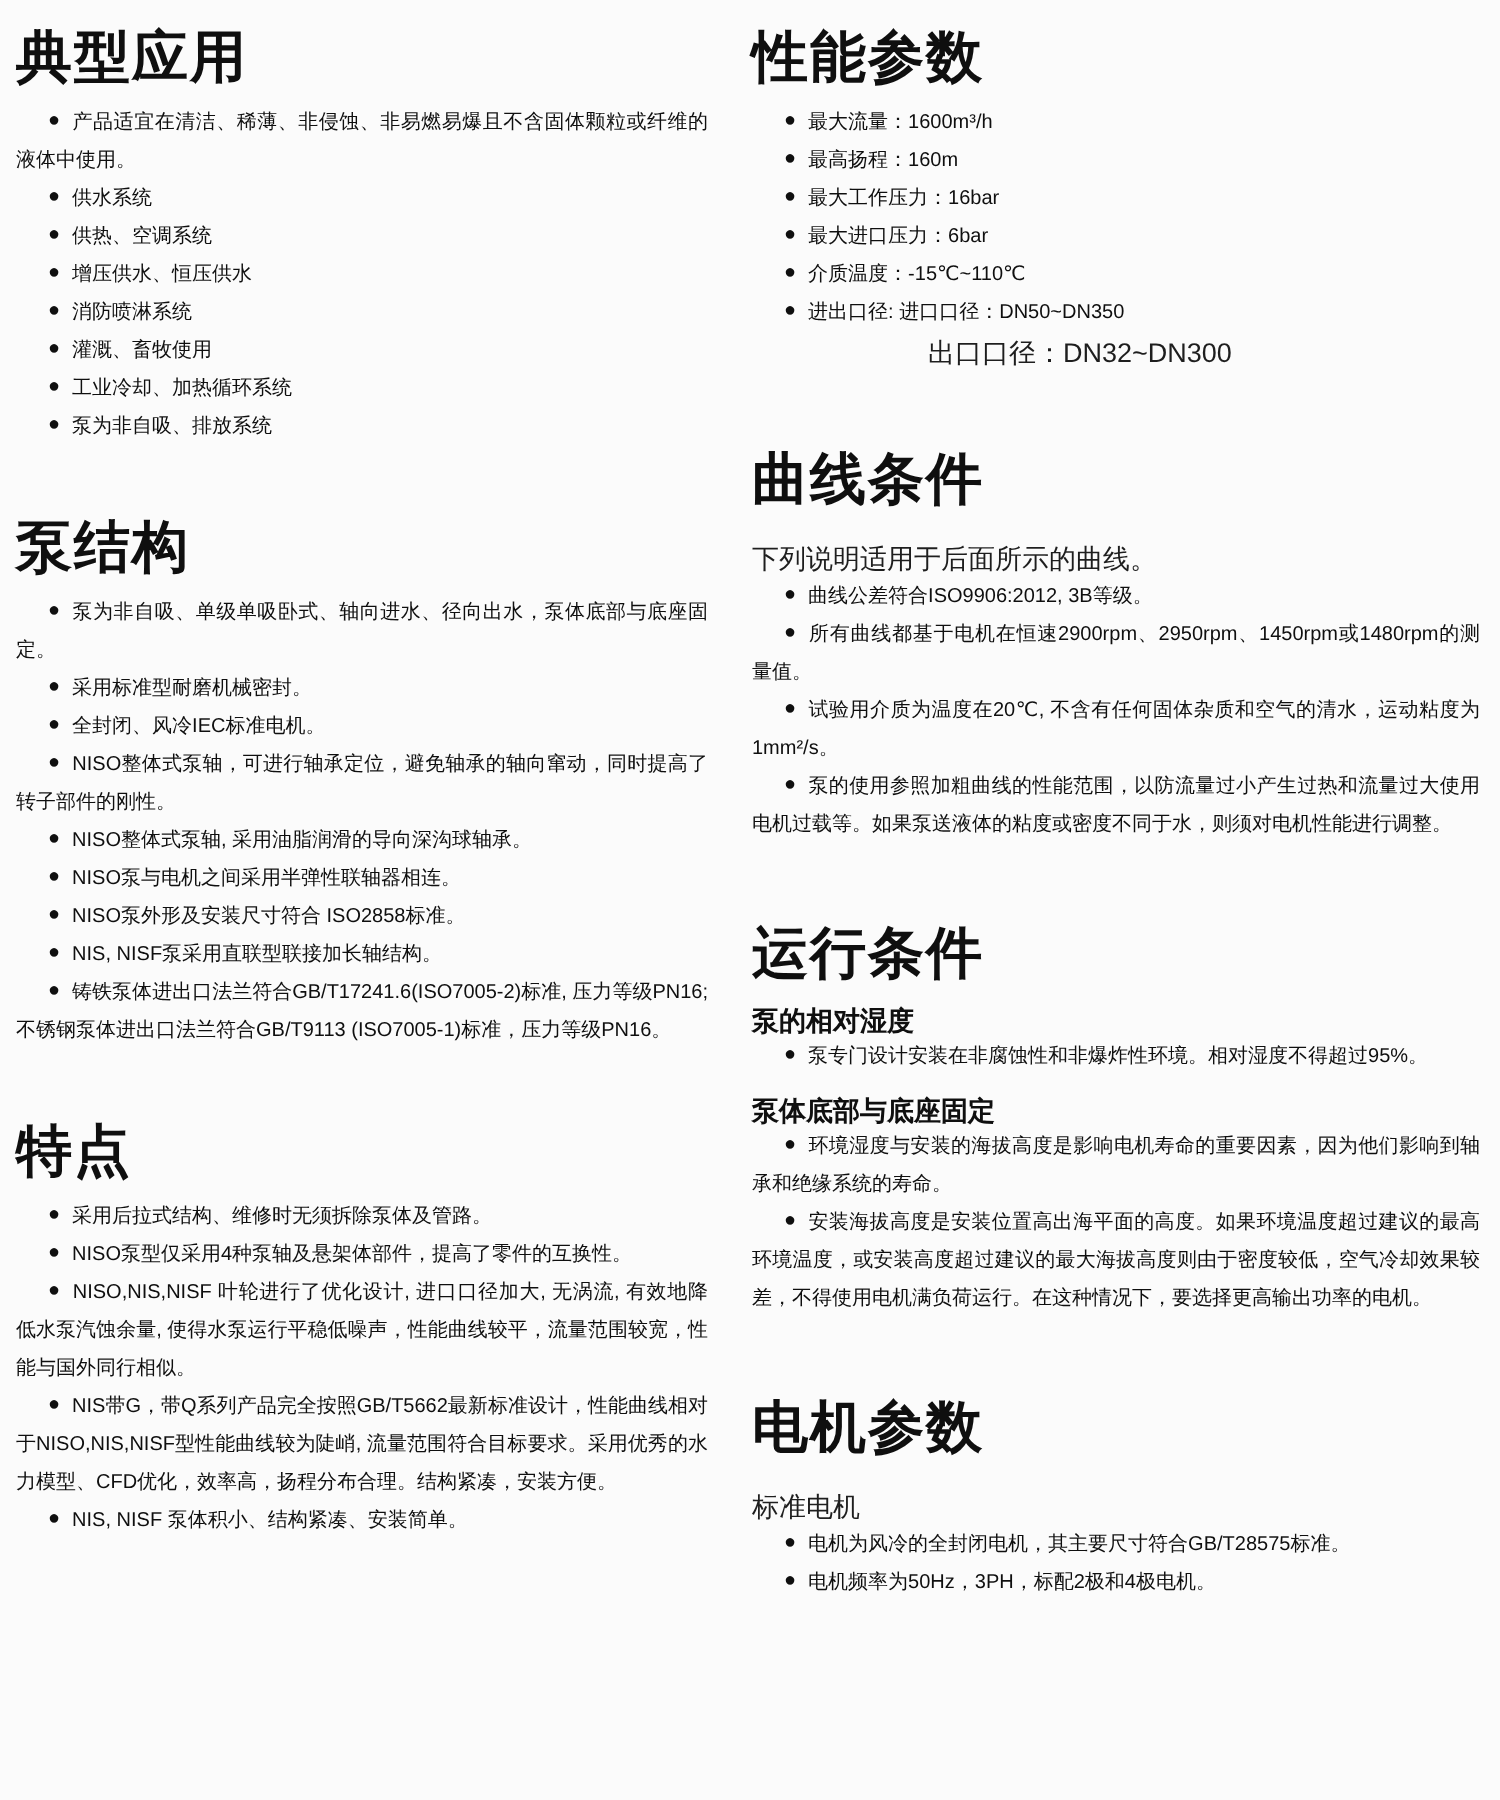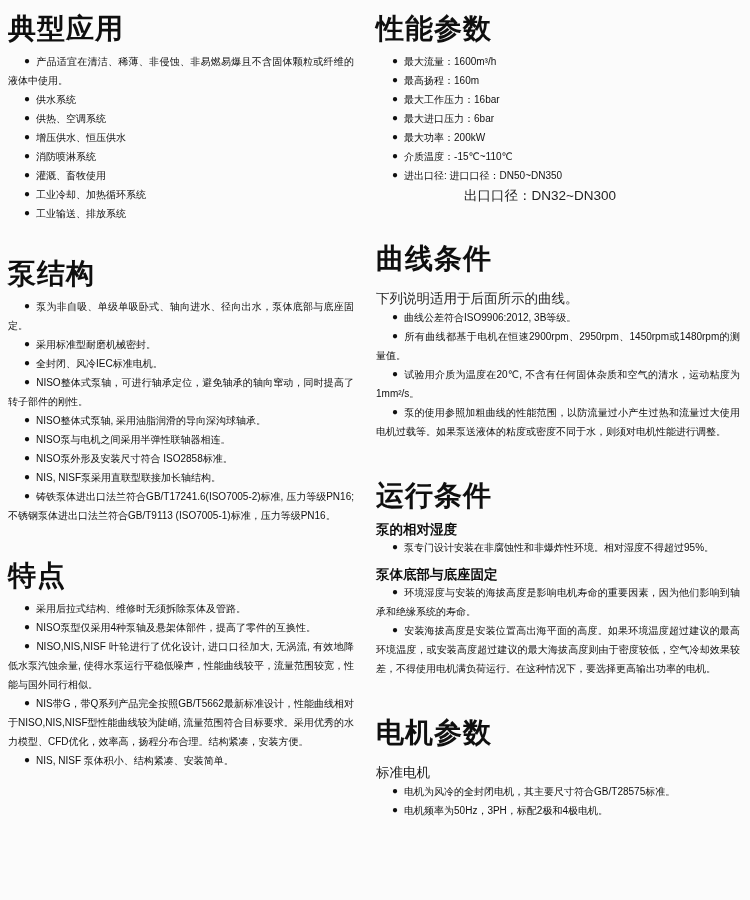--- a/index.html
+++ b/index.html
@@ -65,21 +65,21 @@
   <div class="col col-left" id="col-left">
       <section class="doc-section">
         <h1 class="sec-title">典型应用</h1>
         <p class="item bullet"><span class="bullet">●</span><span>产品适宜在清洁、稀薄、非侵蚀、非易燃易爆且不含固体颗粒或纤维的液体中使用。</span></p>
         <p class="item bullet"><span class="bullet">●</span><span>供水系统</span></p>
         <p class="item bullet"><span class="bullet">●</span><span>供热、空调系统</span></p>
         <p class="item bullet"><span class="bullet">●</span><span>增压供水、恒压供水</span></p>
         <p class="item bullet"><span class="bullet">●</span><span>消防喷淋系统</span></p>
         <p class="item bullet"><span class="bullet">●</span><span>灌溉、畜牧使用</span></p>
         <p class="item bullet"><span class="bullet">●</span><span>工业冷却、加热循环系统</span></p>
-        <p class="item bullet"><span class="bullet">●</span><span>工业输送、排放系统</span></p>
+        <p class="item bullet"><span class="bullet">●</span><span>泵为非自吸、排放系统</span></p>
       </section>
       <section class="doc-section">
         <h1 class="sec-title">泵结构</h1>
         <p class="item bullet"><span class="bullet">●</span><span>泵为非自吸、单级单吸卧式、轴向进水、径向出水，泵体底部与底座固定。</span></p>
         <p class="item bullet"><span class="bullet">●</span><span>采用标准型耐磨机械密封。</span></p>
         <p class="item bullet"><span class="bullet">●</span><span>全封闭、风冷IEC标准电机。</span></p>
         <p class="item bullet"><span class="bullet">●</span><span>NISO整体式泵轴，可进行轴承定位，避免轴承的轴向窜动，同时提高了转子部件的刚性。</span></p>
         <p class="item bullet"><span class="bullet">●</span><span>NISO整体式泵轴, 采用油脂润滑的导向深沟球轴承。</span></p>
         <p class="item bullet"><span class="bullet">●</span><span>NISO泵与电机之间采用半弹性联轴器相连。</span></p>
         <p class="item bullet"><span class="bullet">●</span><span>NISO泵外形及安装尺寸符合 ISO2858标准。</span></p>
@@ -95,21 +95,20 @@
         <p class="item bullet"><span class="bullet">●</span><span>NIS, NISF 泵体积小、结构紧凑、安装简单。</span></p>
       </section>
     </div>
   <div class="col col-right" id="col-right">
       <section class="doc-section">
         <h1 class="sec-title">性能参数</h1>
         <p class="item bullet"><span class="bullet">●</span><span>最大流量：1600m³/h</span></p>
         <p class="item bullet"><span class="bullet">●</span><span>最高扬程：160m</span></p>
         <p class="item bullet"><span class="bullet">●</span><span>最大工作压力：16bar</span></p>
         <p class="item bullet"><span class="bullet">●</span><span>最大进口压力：6bar</span></p>
-        <p class="item bullet"><span class="bullet">●</span><span>最大功率：200kW</span></p>
         <p class="item bullet"><span class="bullet">●</span><span>介质温度：-15℃~110℃</span></p>
         <p class="item bullet"><span class="bullet">●</span><span>进出口径: 进口口径：DN50~DN350</span></p>
         <p class="item indent">出口口径：DN32~DN300</p>
       </section>
       <section class="doc-section">
         <h1 class="sec-title">曲线条件</h1>
         <p class="item intro">下列说明适用于后面所示的曲线。</p>
         <p class="item bullet"><span class="bullet">●</span><span>曲线公差符合ISO9906:2012, 3B等级。</span></p>
         <p class="item bullet"><span class="bullet">●</span><span>所有曲线都基于电机在恒速2900rpm、2950rpm、1450rpm或1480rpm的测量值。</span></p>
         <p class="item bullet"><span class="bullet">●</span><span>试验用介质为温度在20℃, 不含有任何固体杂质和空气的清水，运动粘度为1mm²/s。</span></p>

